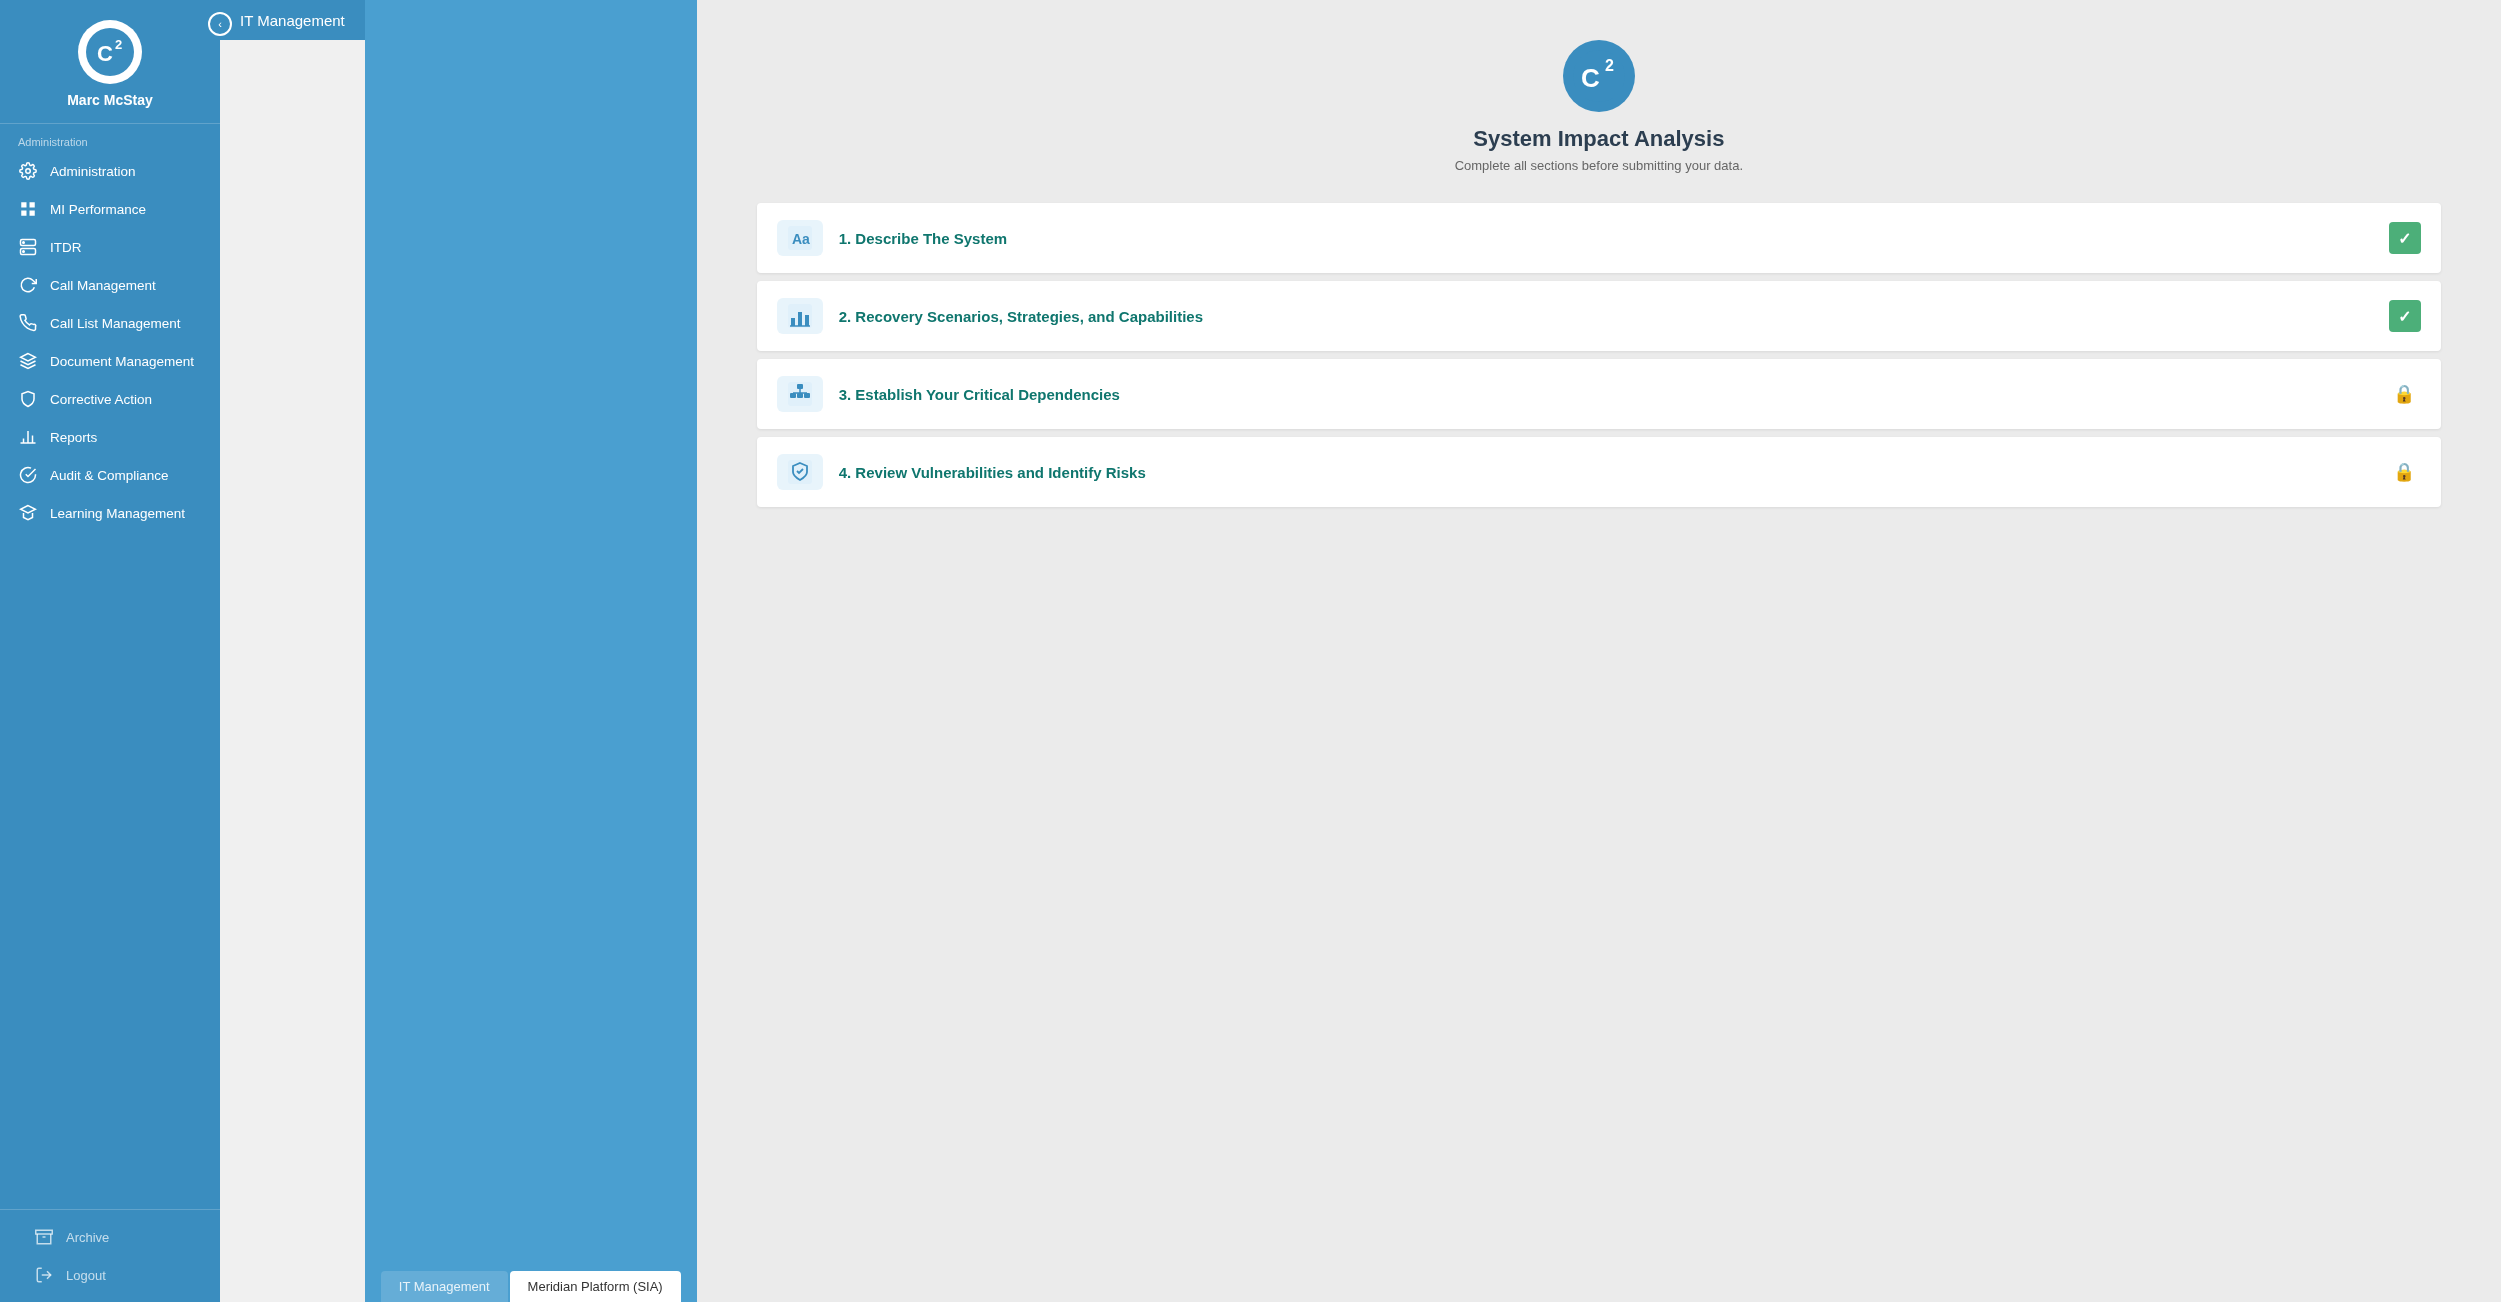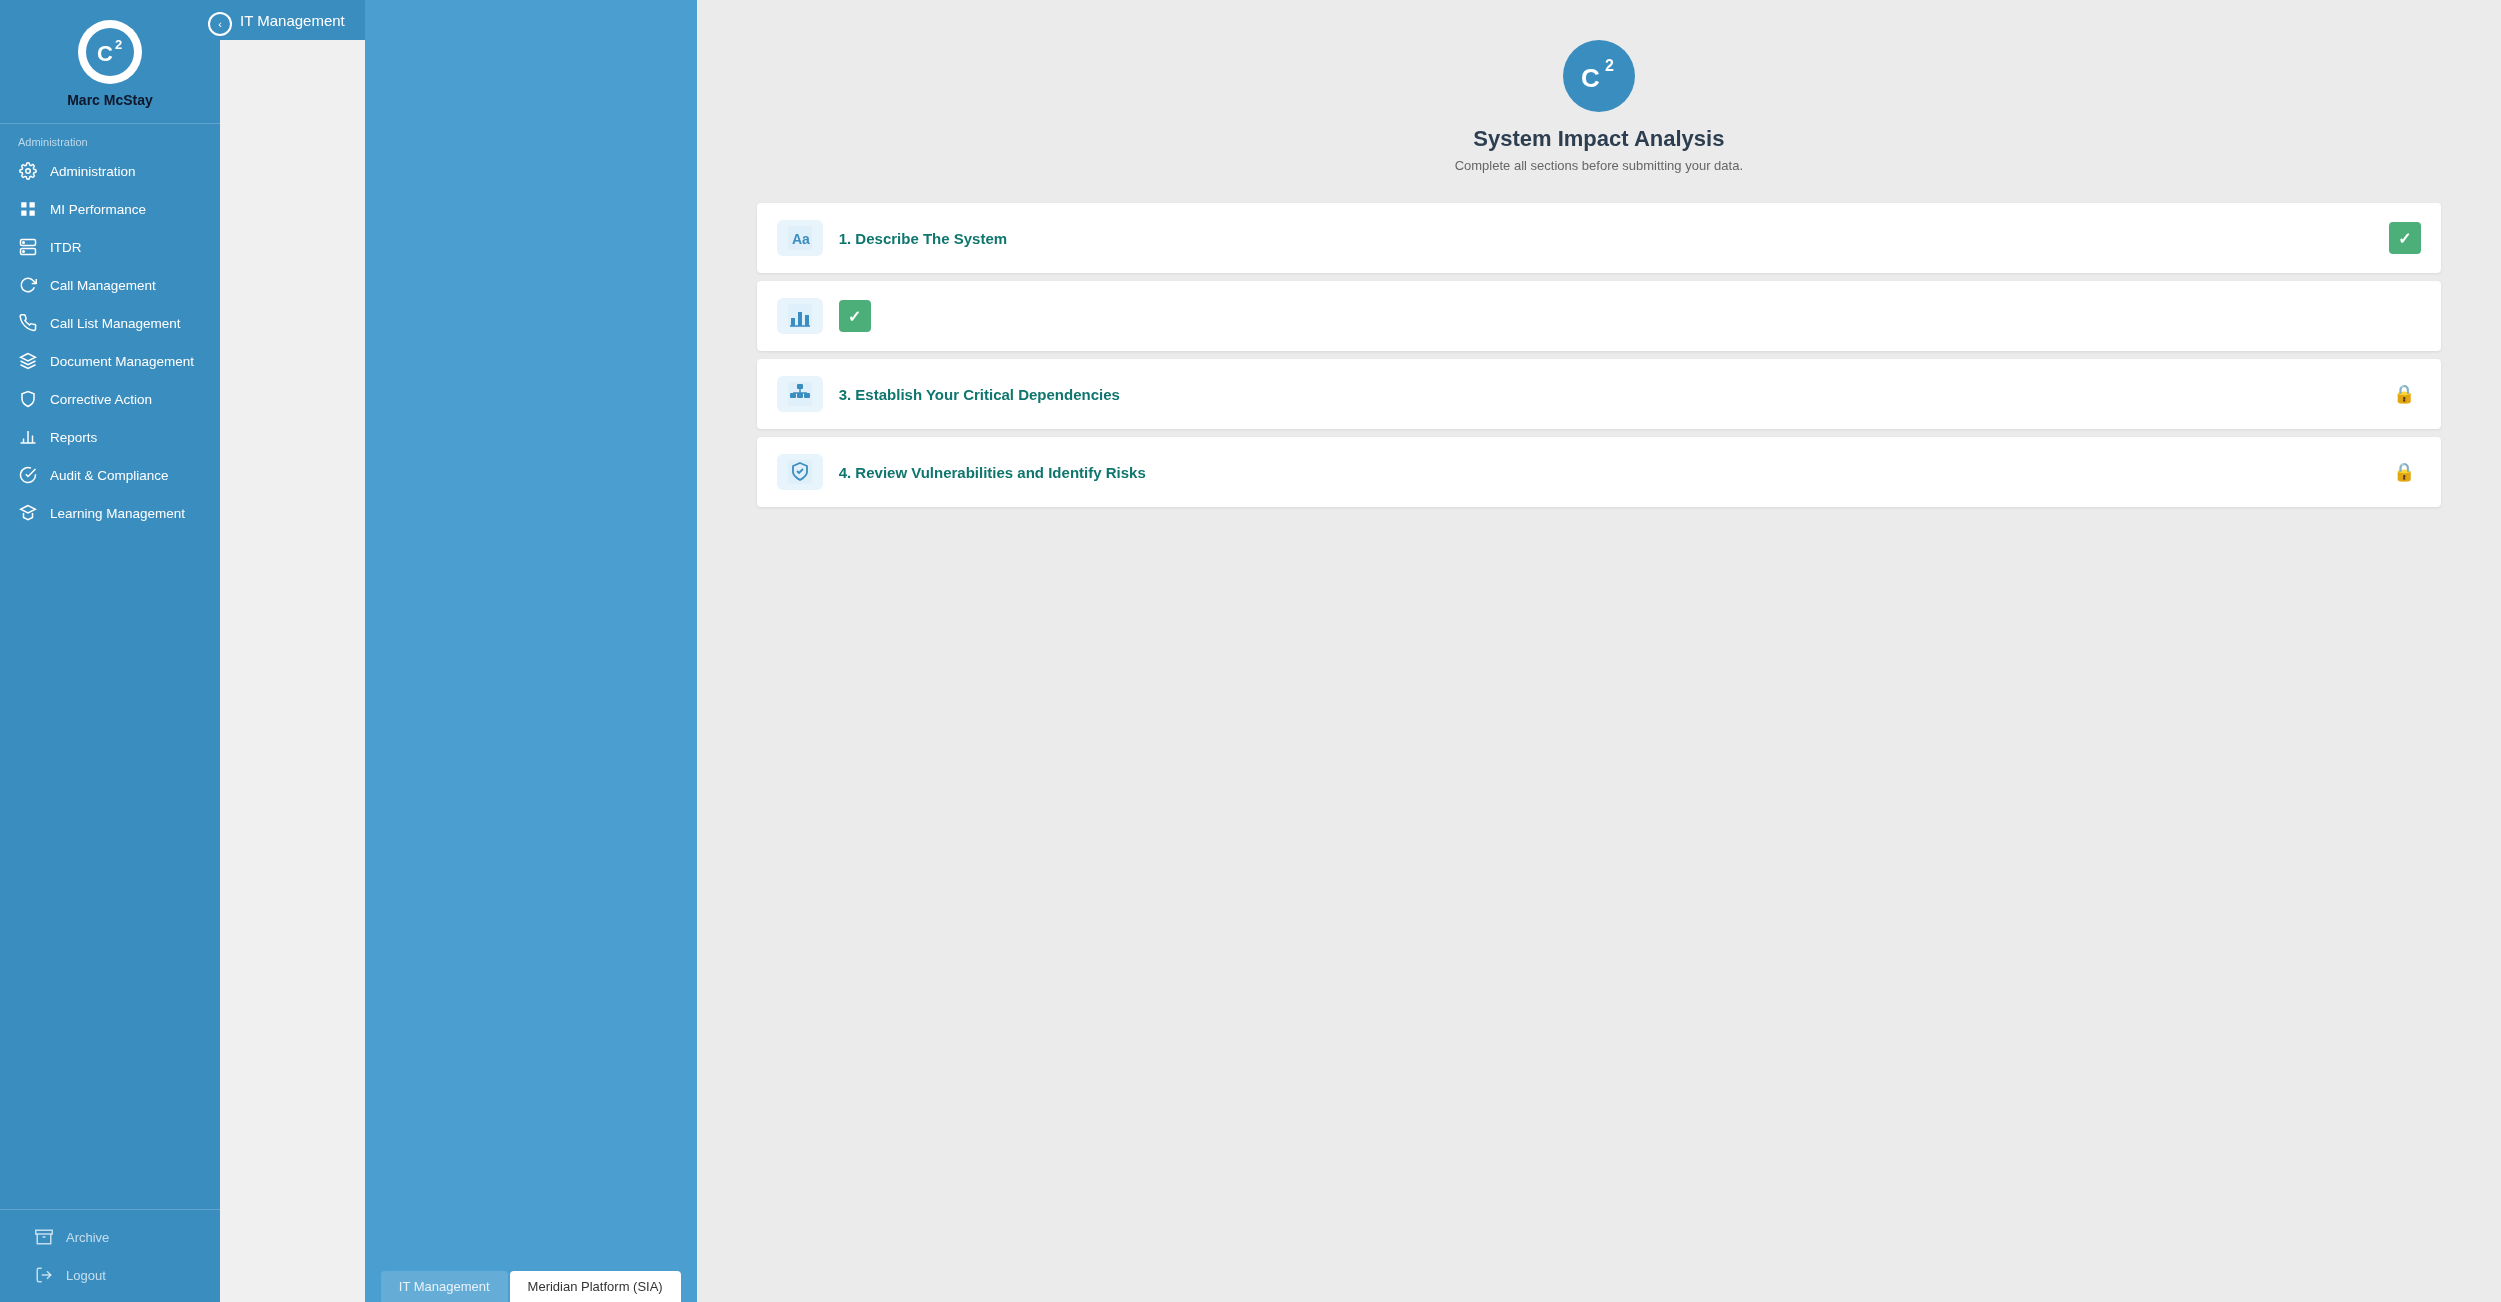--- a/index.html
+++ b/index.html
@@ -55,21 +55,21 @@
     }
 
     .logo-circle svg {
       width: 50px;
       height: 50px;
     }
 
     .user-name {
       font-size: 14px;
       font-weight: 600;
-      color: #0f172a;
+      color: #ffffff;
     }
 
     .section-label {
       font-size: 11px;
       color: rgba(255,255,255,0.65);
       padding: 12px 18px 4px;
       text-transform: none;
     }
 
     .nav-item {
@@ -438,20 +438,21 @@
     <div class="section-card">
       <div class="section-icon-box">
         <svg width="28" height="28" viewBox="0 0 28 28" fill="none">
           <rect x="2" y="2" width="24" height="24" rx="3" fill="#e0f0fa"></rect>
           <rect x="5" y="16" width="4" height="8" fill="#3a8dbf"></rect>
           <rect x="12" y="10" width="4" height="14" fill="#3a8dbf"></rect>
           <rect x="19" y="13" width="4" height="11" fill="#3a8dbf"></rect>
           <line x1="4" y1="24" x2="24" y2="24" stroke="#3a8dbf" stroke-width="1.5"></line>
         </svg>
       </div>
+      <span class="section-label-text">2. Recovery Scenarios, Strategies, and Capabilities</span>
       <div class="status-badge complete">
         <span class="checkmark">✓</span>
       </div>
     </div>
 
     <div class="section-card">
       <div class="section-icon-box">
         <svg width="28" height="28" viewBox="0 0 28 28" fill="none">
           <rect x="2" y="2" width="24" height="24" rx="3" fill="#e0f0fa"></rect>
 

